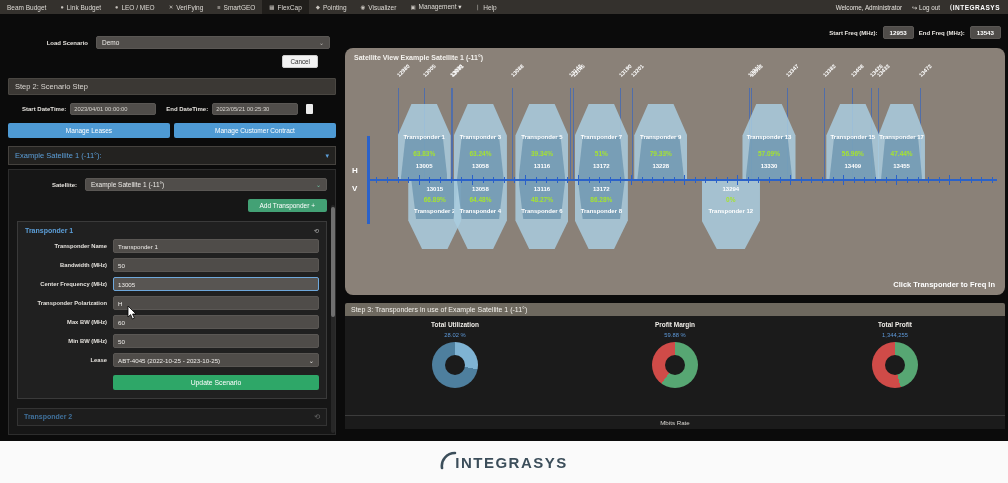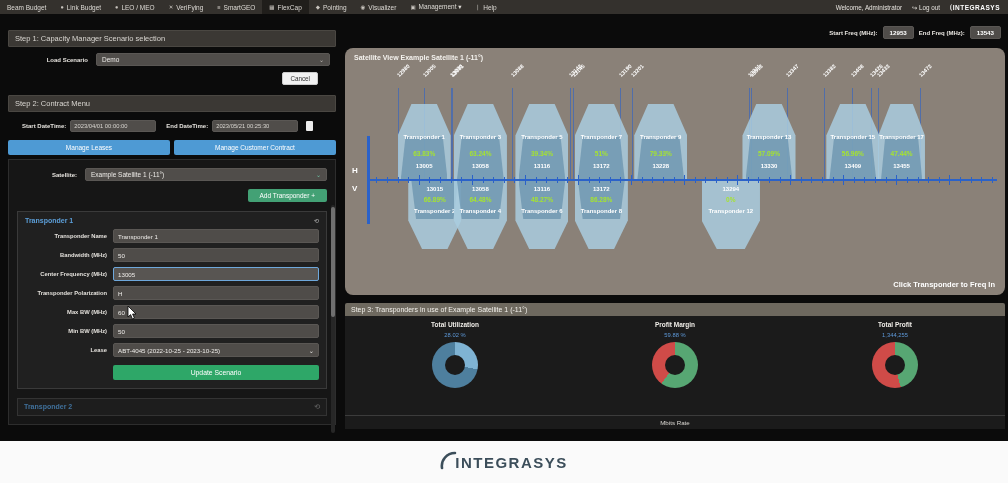--- a/index.html
+++ b/index.html
@@ -133,49 +133,52 @@
       </div>
     </div>
   <div class="nav-right">
     <span>Welcome, Administrator</span>
     <span>↪ <span>Log out</span></span>
     <span class="nav-brand">⟮<span>INTEGRASYS</span></span>
   </div>
 </div>
 
 <div class="left-col">
-  <div class="sec-head">Step 1: Capacity Manager Scenario selection</div>
 
   <div class="form-row">
     <div class="lbl">Load Scenario</div>
     <div class="inp sel">
       <span>Demo</span>
       <span class="chevron">⌄</span>
     </div>
   </div>
 
   <div class="cancel-row">
     <div class="btn-cancel">Cancel</div>
   </div>
 
-  <div class="sec-head" style="margin-top:10px;">Step 2: Contract Menu</div>
+  <div class="sec-head" style="margin-top:10px;">Step 2: Scenario Step</div>
 
   <div class="dt-row" style="padding-left:14px;">
     <span class="dt-lbl">Start DateTime:</span>
     <span class="dt-inp">2023/04/01 00:00:00</span>
     <span class="dt-lbl" style="margin-left:6px;">End DateTime:</span>
     <span class="dt-inp">2023/05/21 00:25:30</span>
     <span class="cal-icon"></span>
   </div>
 
   <div class="btn-row">
     <div class="btn-blue">Manage Leases</div>
     <div class="btn-blue">Manage Customer Contract</div>
   </div>
 
+  <div class="acc">
+    <span class="acc-title">Example Satellite 1 (-11°):</span>
+    <span class="acc-chev">▾</span>
+  </div>
 
   <div class="inner">
     <div class="form-row" style="margin-top:2px;">
       <div class="sat-lbl">Satellite:</div>
       <div class="inp sel" style="margin-right:0;">
         <span>Example Satellite 1 (-11°)</span>
         <span class="chevron" style="color:#6fc7a8;">⌄</span>
       </div>
     </div>
 

